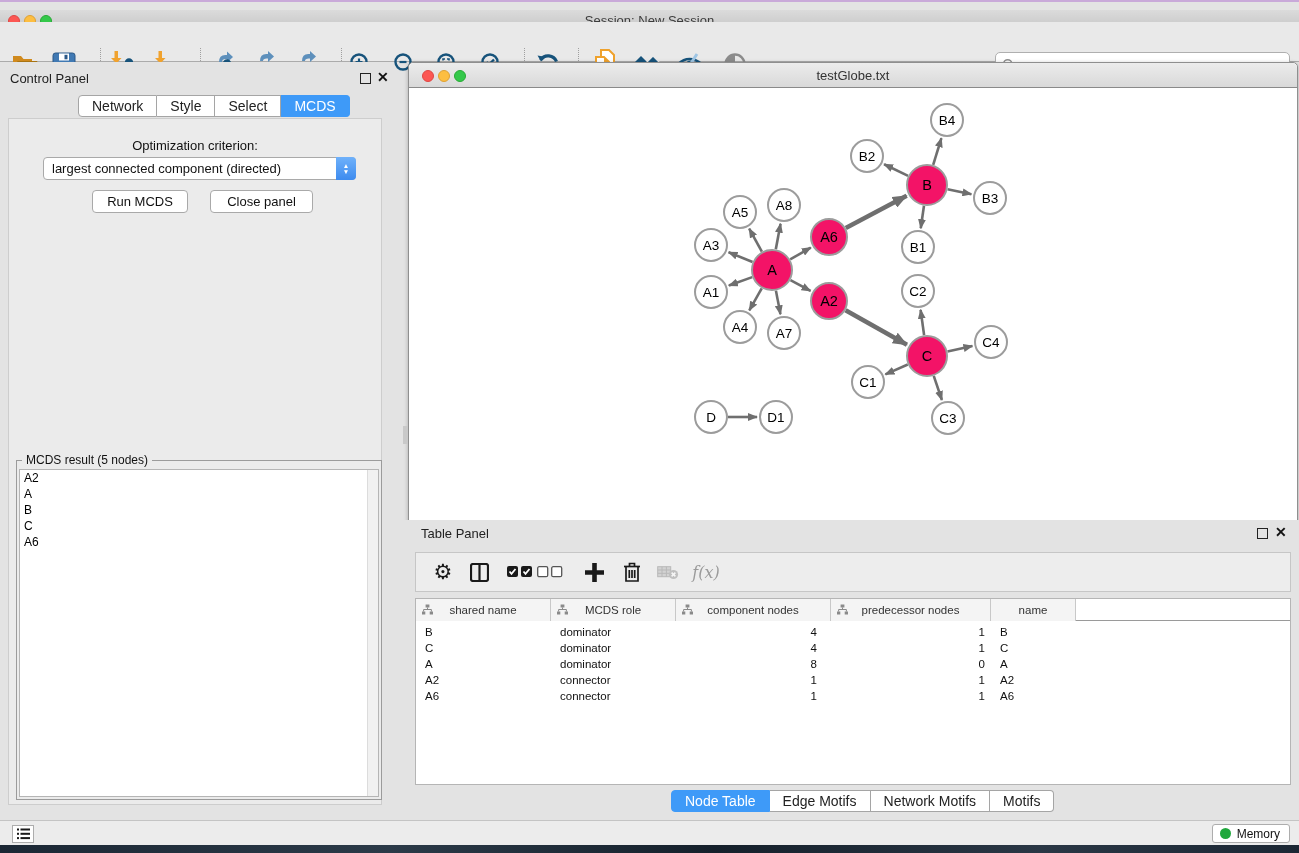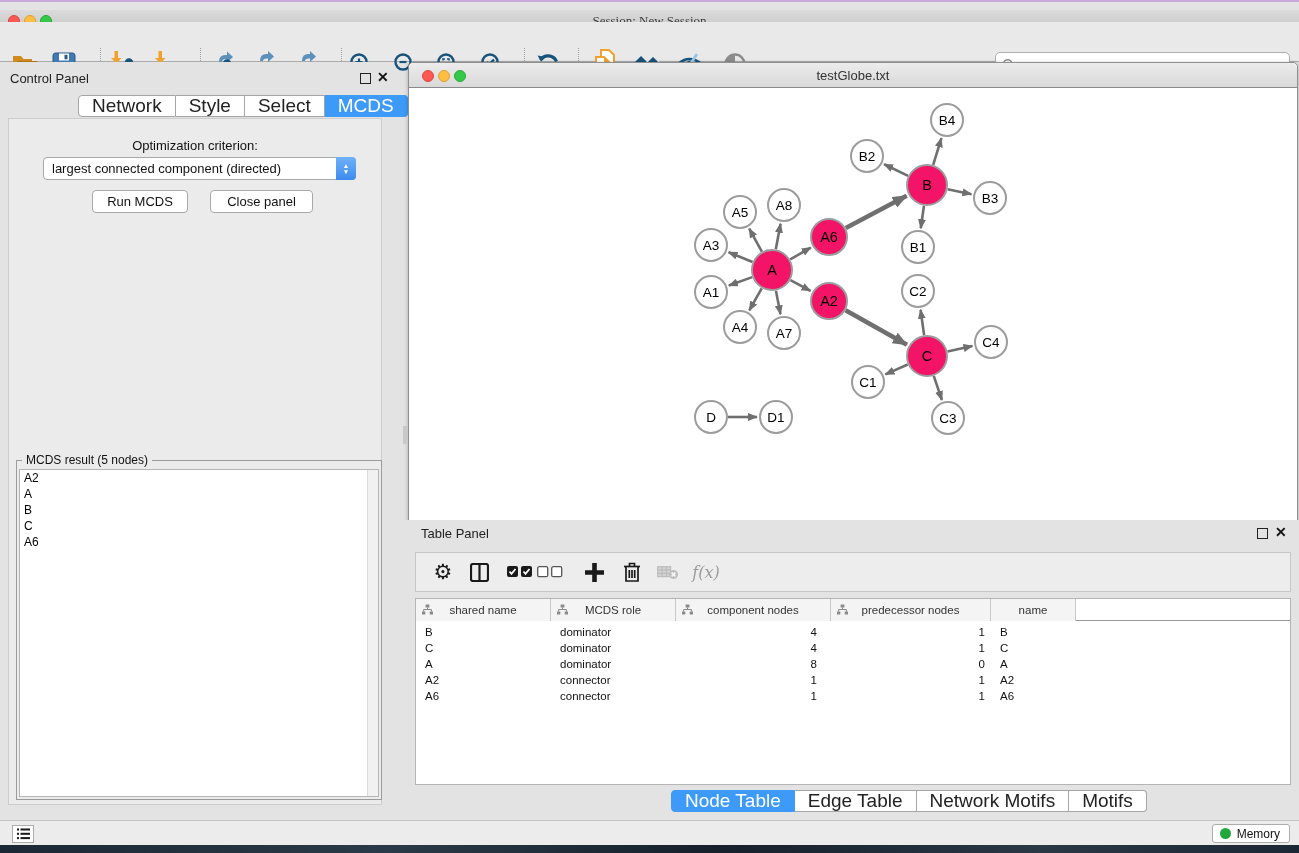--- a/index.html
+++ b/index.html
@@ -3,21 +3,21 @@
 <meta charset="utf-8">
 <style>
   * { margin:0; padding:0; box-sizing:border-box; }
   html,body { width:1299px; height:853px; }
   #app { position:relative; width:1299px; height:853px; overflow:hidden;
          background:#E3E3E3; font-family:"Liberation Sans",sans-serif; color:#1a1a1a; }
 
   
   .desktop-sliver { position:absolute; left:0; top:0; width:1299px; height:2px; background:#C9A9D9; }
   .titlebar { position:absolute; left:0; top:10px; width:1299px; height:16px;
-              background:linear-gradient(#DBDBDB,#CBCBCB); border-bottom:1px solid #A8A8A8;font-family:Liberation Serif, serif; }
+              background:linear-gradient(#DBDBDB,#CBCBCB); border-bottom:1px solid #A8A8A8; }
   .titlebar .title { position:absolute; left:0; right:0; top:3px; text-align:center;
                      font-size:13px; color:#3c3c3c; }
   .tl { position:absolute; top:5px; width:12px; height:12px; border-radius:50%; }
   .tl.red   { left:8px;  background:#FC5753; border:1px solid #DF4744; }
   .tl.yel   { left:24px; background:#FDBE41; border:1px solid #DEA133; }
   .tl.grn   { left:40px; background:#34C84A; border:1px solid #27AA35; }
 
   
   .toolbar { position:absolute; left:0; top:22px; width:1299px; height:40px;
              background:#E9E9E9; border-bottom:1px solid #ABABAB; }
@@ -33,21 +33,21 @@
   
   .cpanel { position:absolute; left:0; top:62px; width:390px; height:753px; background:#E3E3E3; }
   .cpanel-header { position:absolute; left:10px; top:9px; font-size:13px; color:#222; }
   .panel-float { position:absolute; width:11px; height:11px; border:1.5px solid #222; top:11px; }
   .panel-close { position:absolute; top:7px; font-size:14px; font-weight:bold; color:#111; }
   .cpanel .panel-float { left:360px; } .cpanel .panel-close { left:377px; }
 
   .seg-tabs { position:absolute; display:flex; height:22px; }
   .cpanel .seg-tabs { left:78px; top:33px; }
   .seg-tab { background:#fff; border:1px solid #A5A5A5; border-left:none;
-             font-size:19px; color:#222; display:flex; align-items:center; justify-content:center;
+             font-size:14px; color:#222; display:flex; align-items:center; justify-content:center;
              padding:3px 13px; cursor:default; }
   .seg-tab:first-child { border-left:1px solid #A5A5A5; border-radius:4px 0 0 4px; }
   .seg-tab:last-child  { border-radius:0 4px 4px 0; }
   .seg-tab.active { background:#3E9AF8; border-color:#3E9AF8; color:#fff; }
 
   .cpanel-content { position:absolute; left:8px; top:56px; width:374px; height:687px;
                     background:#EBEBEB; border:1px solid #CDCDCD; }
   .opt-label { position:absolute; left:0; right:0; top:76px; text-align:center; font-size:13px; color:#111; }
   .dropdown { position:absolute; left:43px; top:95px; width:313px; height:23px; background:#fff;
               border:1px solid #A9A9A9; border-radius:4px; display:flex; align-items:center; }
@@ -612,21 +612,21 @@
             <div class="td" style="width: 125px; text-align: left; padding: 0px 0px 0px 9px;">connector</div>
             <div class="td" style="width: 155px; text-align: right; padding: 0px 14px 0px 0px;">1</div>
             <div class="td" style="width: 160px; text-align: right; padding: 0px 6px 0px 0px;">1</div>
             <div class="td" style="width: 85px; text-align: left; padding: 0px 0px 0px 9px;">A6</div>
           </div>
         </div>
     </div>
 
     <div class="seg-tabs" id="table-tabs">
         <span class="seg-tab active">Node Table</span>
-        <span class="seg-tab">Edge Table</span>
+        <span class="seg-tab">Edge Motifs</span>
         <span class="seg-tab">Network Motifs</span>
         <span class="seg-tab">Motifs</span>
       </div>
   </div>
 
   <div class="statusbar">
     <div class="list-btn">
       <svg width="13" height="12" viewBox="0 0 13 12">
           <g fill="#1a1a1a">
             <rect x="0" y="0.5" width="2" height="2"></rect>

